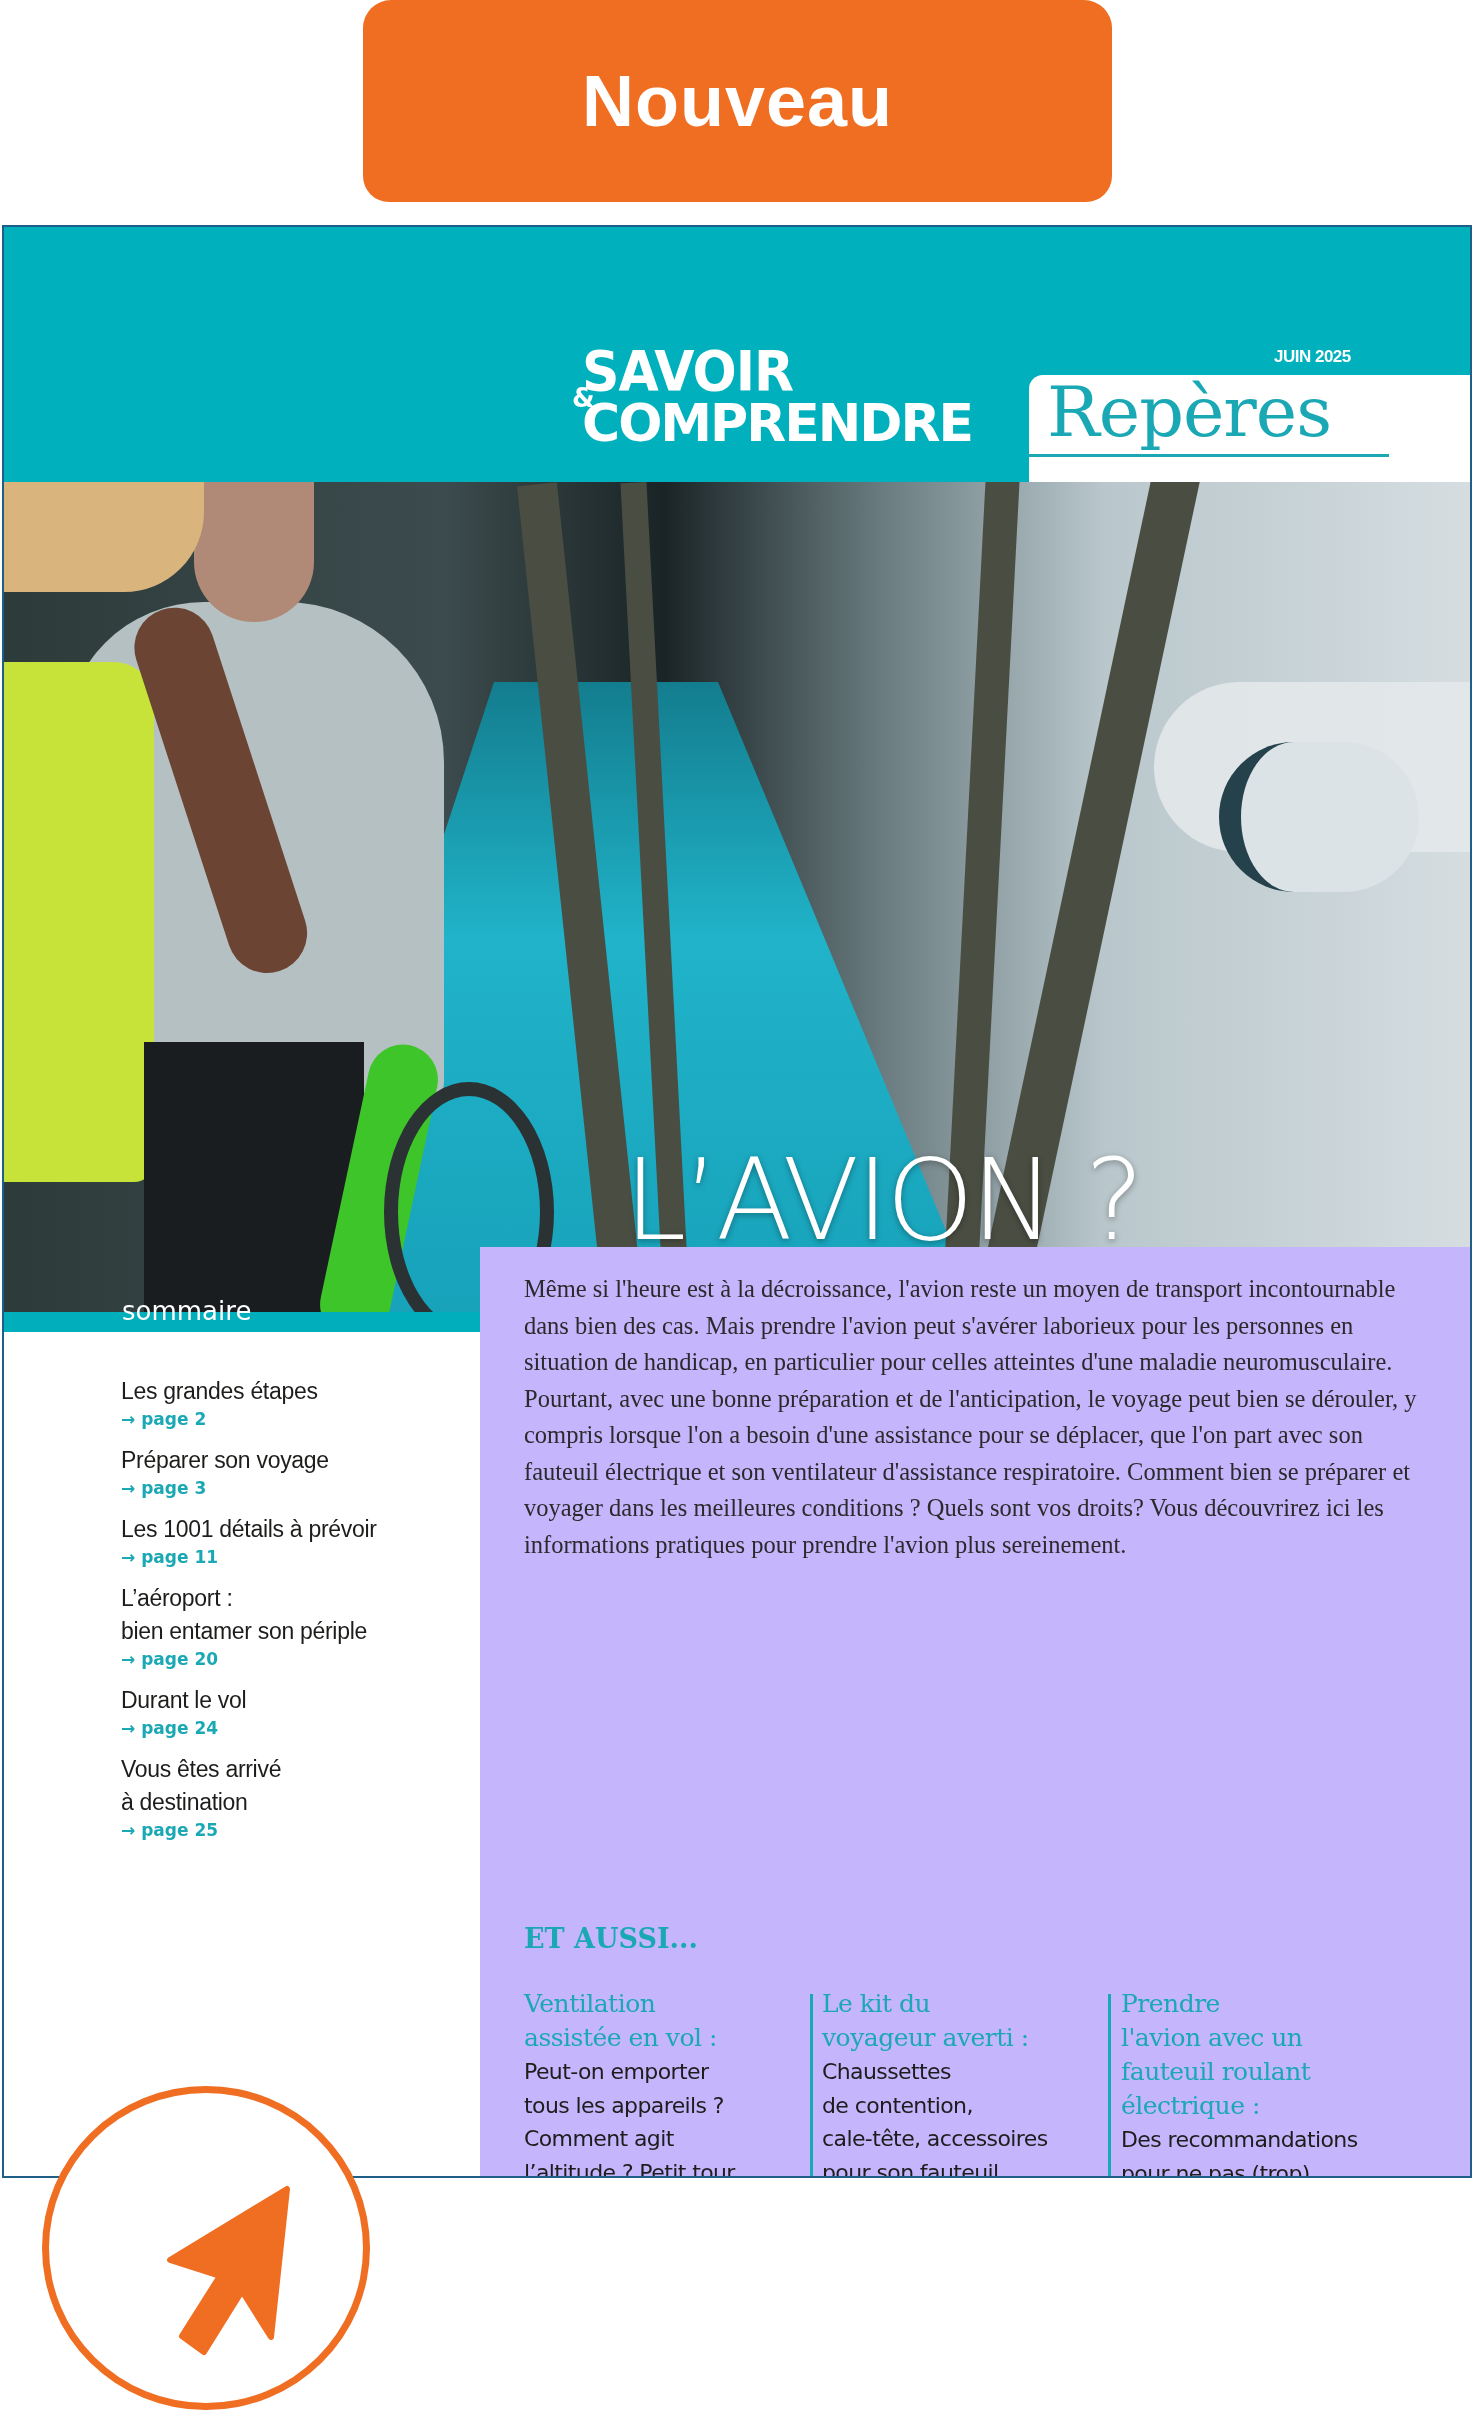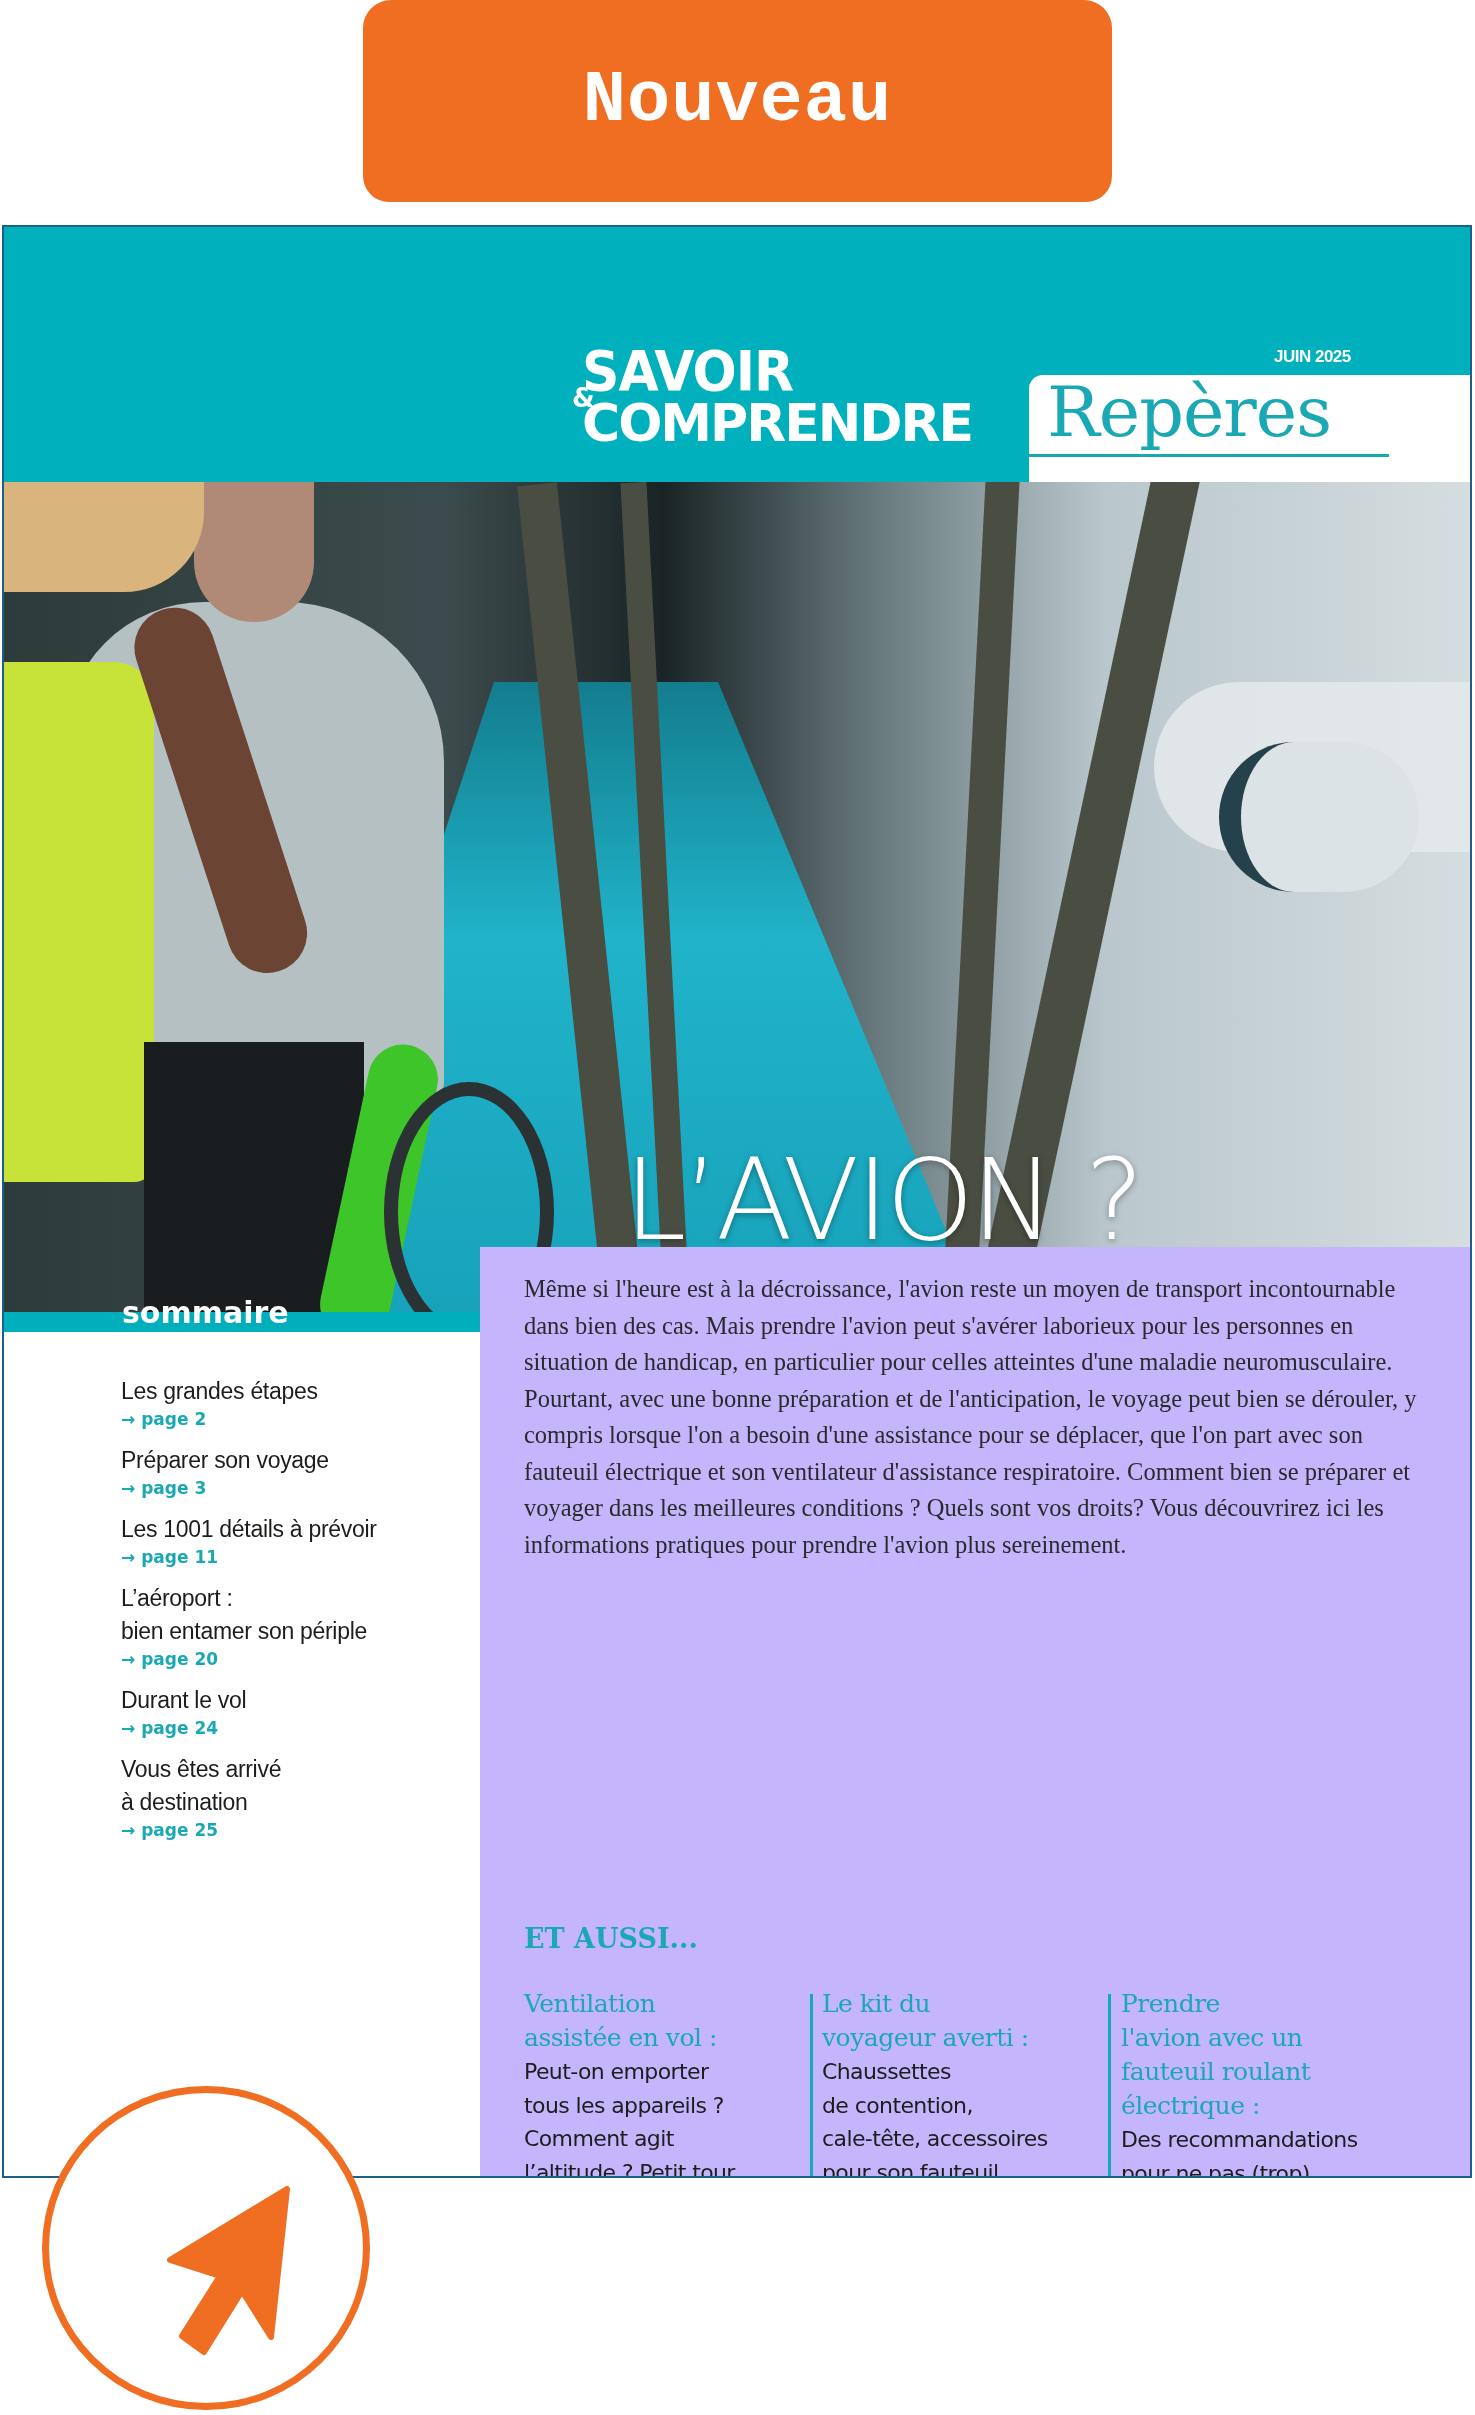--- a/index.html
+++ b/index.html
@@ -7,21 +7,21 @@
     body { position: relative; font-family: "DejaVu Sans", sans-serif; }
 
     
     .badge {
       position: absolute; left: 363px; top: 0; width: 749px; height: 202px;
       background: #EF6E22; border-radius: 0 0 26px 26px;
       border-top-left-radius: 28px; border-top-right-radius: 28px;
       display: flex; align-items: center; justify-content: center;
     }
     .badge span {
-      color: #ffffff; font-family: Liberation Mono, monospace; font-weight: bold;
+      color: #ffffff; font-family: Liberation Sans, sans-serif; font-weight: bold;
       font-size: 72px; letter-spacing: 1px;
     }
 
     
     .card {
       position: absolute; left: 2px; top: 225px; width: 1470px; height: 1953px;
       border: 2px solid #1F5E86; background: #ffffff; overflow: hidden;
     }
     .header {
       position: absolute; left: 0; top: 0; width: 100%; height: 255px; background: #00B1BD;
@@ -101,22 +101,22 @@
       text-shadow: 0 2px 6px rgba(0,0,0,0.35); line-height: 1;
     }
     .headline .h1 { display: block; font-size: 80px; letter-spacing: -2px; font-weight: 300; }
     .headline .h2 { display: block; font-size: 112px; letter-spacing: -3px; margin-top: 12px; font-weight: 300; }
 
     
     .som-bar {
       position: absolute; left: 0; top: 1085px; width: 476px; height: 20px; background: #00AFBB;
     }
     .som-label {
-      position: absolute; left: 118px; top: 1071px; color: #ffffff; font-weight: bold;
-      font-family: "DejaVu Sans", sans-serif; font-size: 30px; line-height: 1; letter-spacing: 0px;
+      position: absolute; left: 118px; top: 1071px; color: #ffffff; font-weight: normal;
+      font-family: "DejaVu Sans", sans-serif; font-size: 26px; line-height: 1; letter-spacing: 0px;
     }
 
     
     .intro-panel {
       position: absolute; left: 476px; top: 1020px; width: 994px; height: 940px; background: #c4b5fd;
     }
     .intro {
       position: absolute; left: 44px; top: 24px; width: 915px;
       font-family: "Liberation Serif", serif; font-size: 24.5px; line-height: 36.5px; color: #2b2a2a;
     }

